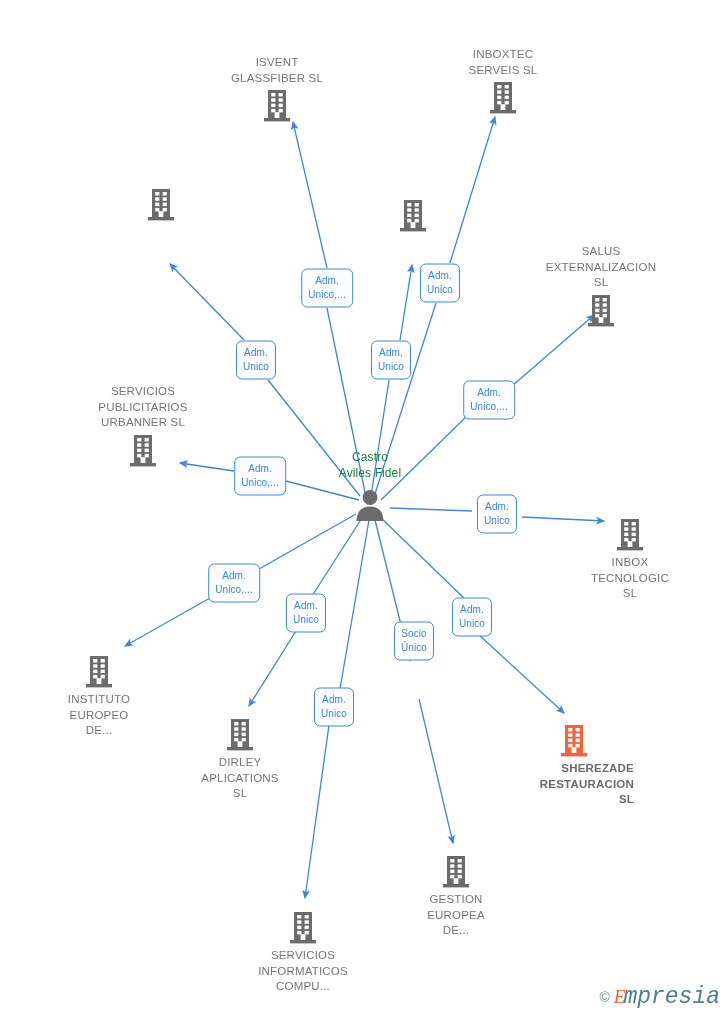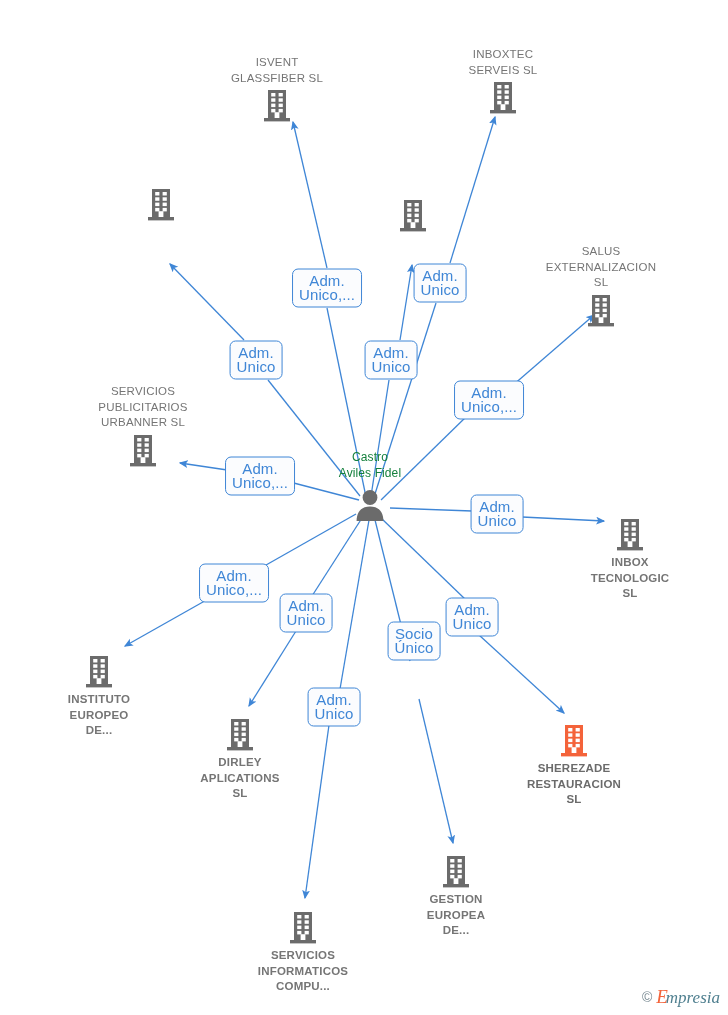--- a/index.html
+++ b/index.html
@@ -43,32 +43,33 @@
     white-space: pre-line;
   }
   .node-label.center-person {
     color: #15803d;
     letter-spacing: 0.1px;
     font-size: 12px;
   }
   .node-label.highlight {
     color: #6b6b6b;
     font-weight: bold;
+    text-align: right;
   }
   .node.label-above .node-label { margin-bottom: 3px; }
-  .node.label-below .node-label { margin-top: 3px; font-weight: bold; }
+  .node.label-below .node-label { margin-top: 3px; }
 
   .rel-box {
     position: absolute;
     box-sizing: border-box;
     background: #fbfcfe;
     border: 1.3px solid #3f86d6;
     border-radius: 6px;
     color: #3f86d6;
-    font-size: 15px;
+    font-size: 10px;
     line-height: 14px;
     padding: 4px 6px 5px 6px;
     text-align: center;
     white-space: pre-line;
     transform: translate(-50%, -50%);
     letter-spacing: 0.1px;
   }
   .watermark {
     position: absolute;
     right: 8px;
@@ -84,23 +85,23 @@
   }
   .wm-e {
     color: #f4633a;
     font-family: "Liberation Serif", serif;
     font-style: italic;
     font-size: 19px;
     line-height: 19px;
   }
   .wm-rest {
     color: #4f7f8f;
-    font-family: Liberation Serif, serif;
+    font-family: Liberation Mono, monospace;
     font-style: italic;
-    font-size: 17px;
+    font-size: 23px;
     line-height: 19px;
     margin-left: -2px;
   }
 </style>
 </head>
 <body>
 
 <div id="canvas">
 
   <svg id="edges" viewBox="0 0 728 1015" width="728" height="1015">

